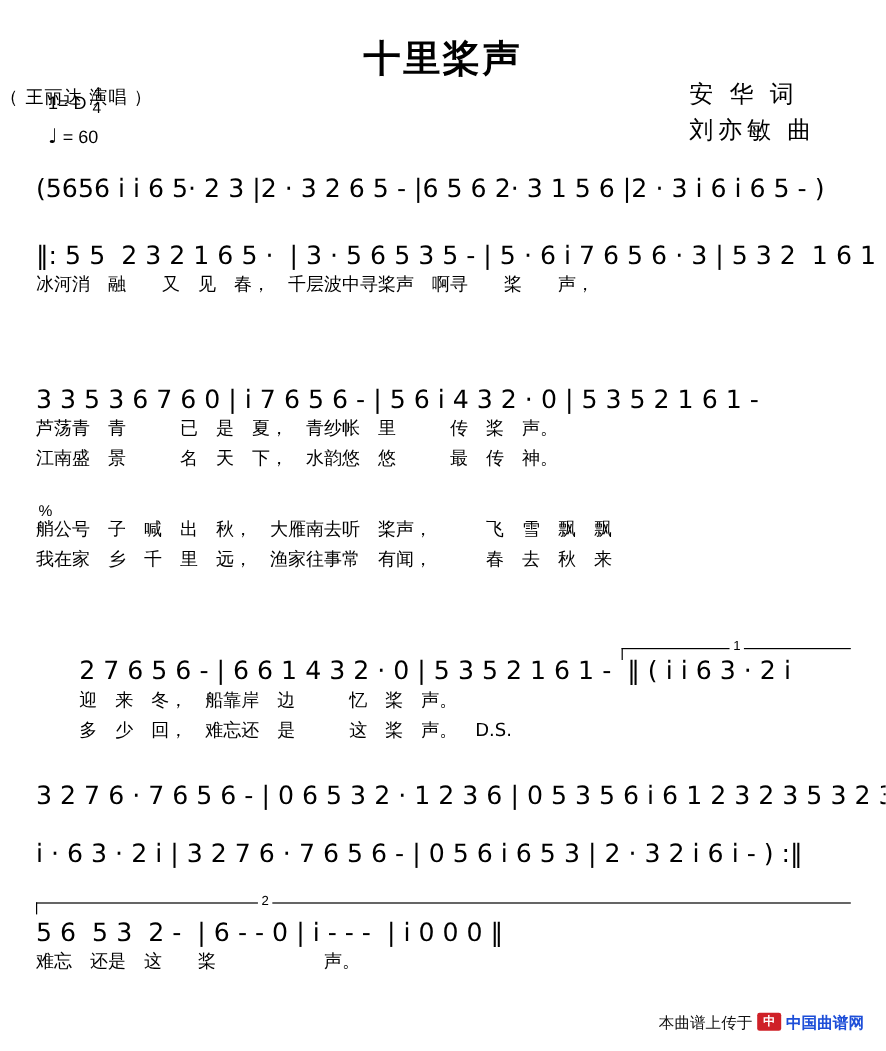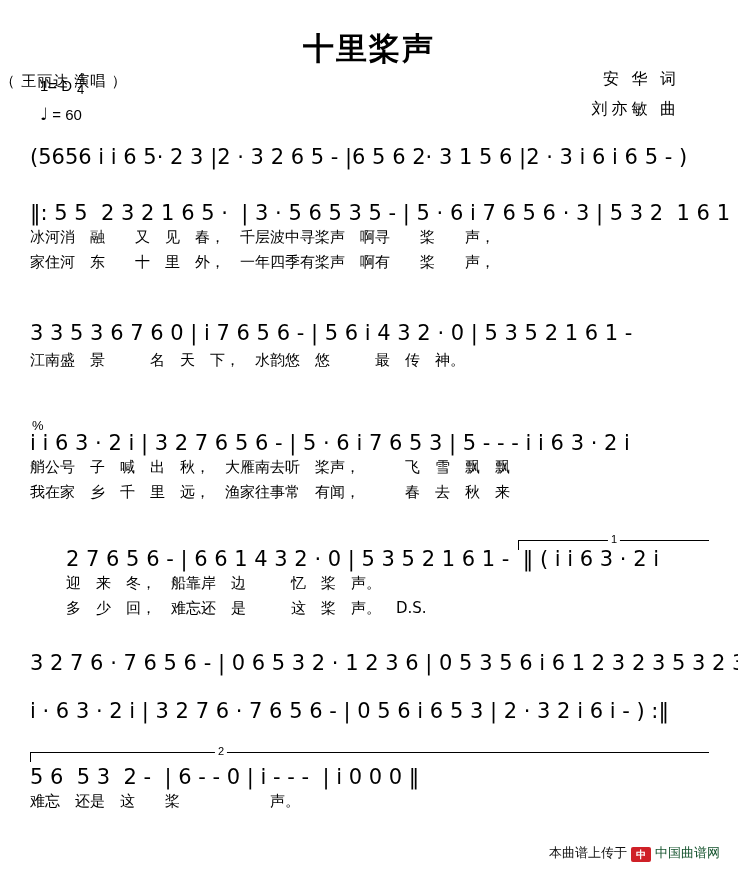--- a/index.html
+++ b/index.html
@@ -19,21 +19,21 @@
     text-align:center;
     font-family:"DejaVu Sans","Liberation Sans",sans-serif;
     font-size:31px;font-weight:bold;letter-spacing:2px;
   }
   .singer{
     position:absolute;left:0;right:0;top:72px;
     font-size:15px;letter-spacing:1px;
   }
   .credits{
     position:absolute;right:58px;top:64px;
-    font-size:16px;line-height:30px;text-align:right;
+    font-size:20px;line-height:30px;text-align:left;
     letter-spacing:4px;
   }
   .keysig{
     position:absolute;left:40px;top:72px;
     font-size:15px;
   }
   .keysig .frac{
     display:inline-block;vertical-align:-3px;
     text-align:center;line-height:11px;font-size:13px;
     margin-left:3px;
@@ -73,28 +73,28 @@
   }
   .bracket .lbl{
     position:absolute;left:50%;top:-8px;transform:translateX(-50%);
     background:#fff;padding:0 3px;font-size:11px;
   }
 
   
   .footer{
     position:absolute;right:18px;bottom:14px;
     font-size:13px;color:#111;
-    display:flex;align-items:flex-end;gap:4px;
+    display:flex;align-items:flex-start;gap:4px;
   }
   .footer .logo{
     display:inline-block;width:20px;height:15px;background:#cf2027;color:#fff;
     font-size:10px;line-height:15px;text-align:center;border-radius:2px;
     font-weight:bold;
   }
-  .footer .site{color:#14532d;font-weight:normal;}
+  .footer .site{color:#1d4ed8;font-weight:bold;}
 </style>
 </head>
 <body>
 
 <div class="sheet">
 
   <div class="title">十里桨声</div>
   <div class="singer">（ 王丽达 演唱 ）</div>
 
   <div class="credits">
@@ -111,31 +111,30 @@
     <span>= 60</span>
   </div>
 
   <div class="line" style="top:144px;">
     <div class="notes">(5656 i i 6 5· 2 3 |2 · 3 2 6 5 - |6 5 6 2· 3 1 5 6 |2 · 3 i 6 i 6 5 - )</div>
   </div>
 
   <div class="line" style="top:200px;">
     <div class="notes">‖: 5 5  2 3 2 1 6 5 ·  | 3 · 5 6 5 3 5 - | 5 · 6 i 7 6 5 6 · 3 | 5 3 2  1 6 1  2 -</div>
     <div class="lyric">冰河消　融　　又　见　春，　千层波中寻桨声　啊寻　　桨　　声，</div>
-    <div class="lyric lyric2">家住河　东　　十　里　外，　一年四季有桨声　啊有　　桨　　声，</div>
   </div>
 
   <div class="line" style="top:320px;">
     <div class="notes">3 3 5 3 6 7 6 0 | i 7 6 5 6 - | 5 6 i 4 3 2 · 0 | 5 3 5 2 1 6 1 -</div>
+    <div class="lyric">芦荡青　青　　　已　是　夏，　青纱帐　里　　　传　桨　声。</div>
     <div class="lyric lyric2">江南盛　景　　　名　天　下，　水韵悠　悠　　　最　传　神。</div>
   </div>
 
   <div class="segno" style="left:32px;top:418px;">%</div>
   <div class="line" style="top:430px;">
-    <div class="notes">i i 6 3 · 2 i | 3 2 7 6 5 6 - | 5 · 6 i 7 6 5 3 | 5 - - - i i 6 3 · 2 i</div>
     <div class="lyric">艄公号　子　喊　出　秋，　大雁南去听　桨声，　　　飞　雪　飘　飘</div>
     <div class="lyric lyric2">我在家　乡　千　里　远，　渔家往事常　有闻，　　　春　去　秋　来</div>
   </div>
 
   <div class="bracket" style="left:518px;top:540px;width:190px;">
     <span class="lbl">1</span>
   </div>
   <div class="line" style="top:546px;margin-left:36px;">
     <div class="notes">2 7 6 5 6 - | 6 6 1 4 3 2 · 0 | 5 3 5 2 1 6 1 -  ‖ ( i i 6 3 · 2 i</div>
     <div class="lyric">迎　来　冬，　船靠岸　边　　　忆　桨　声。</div>

